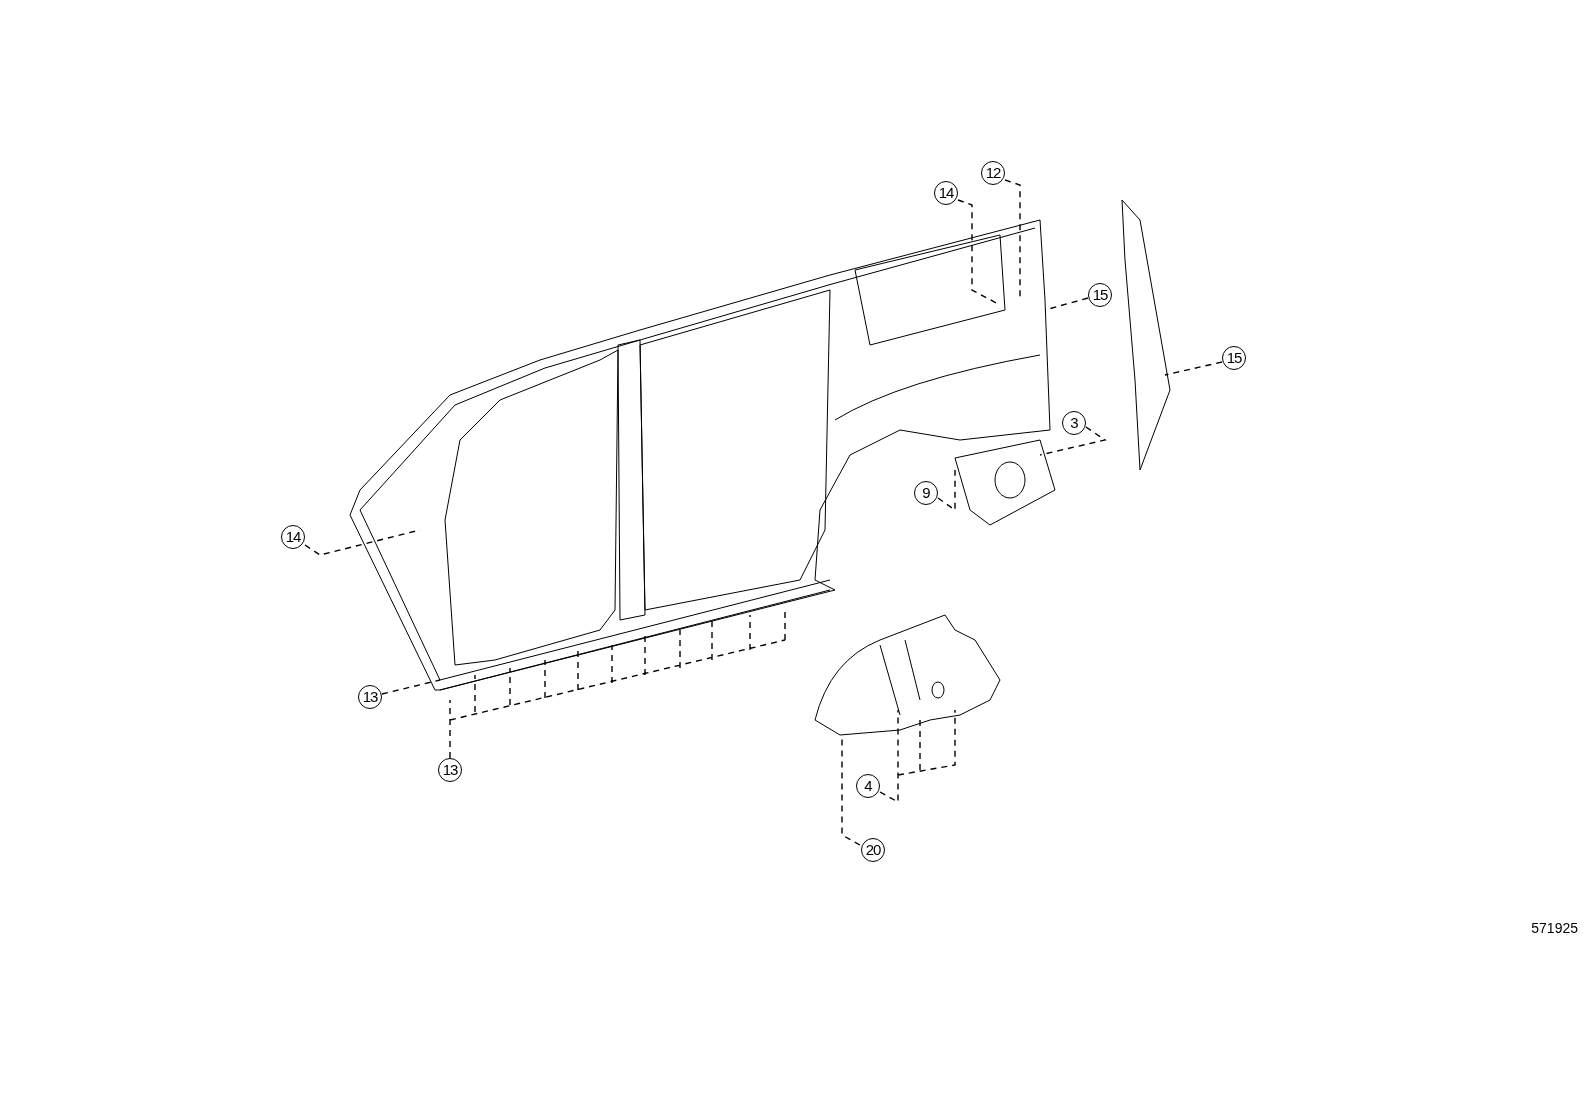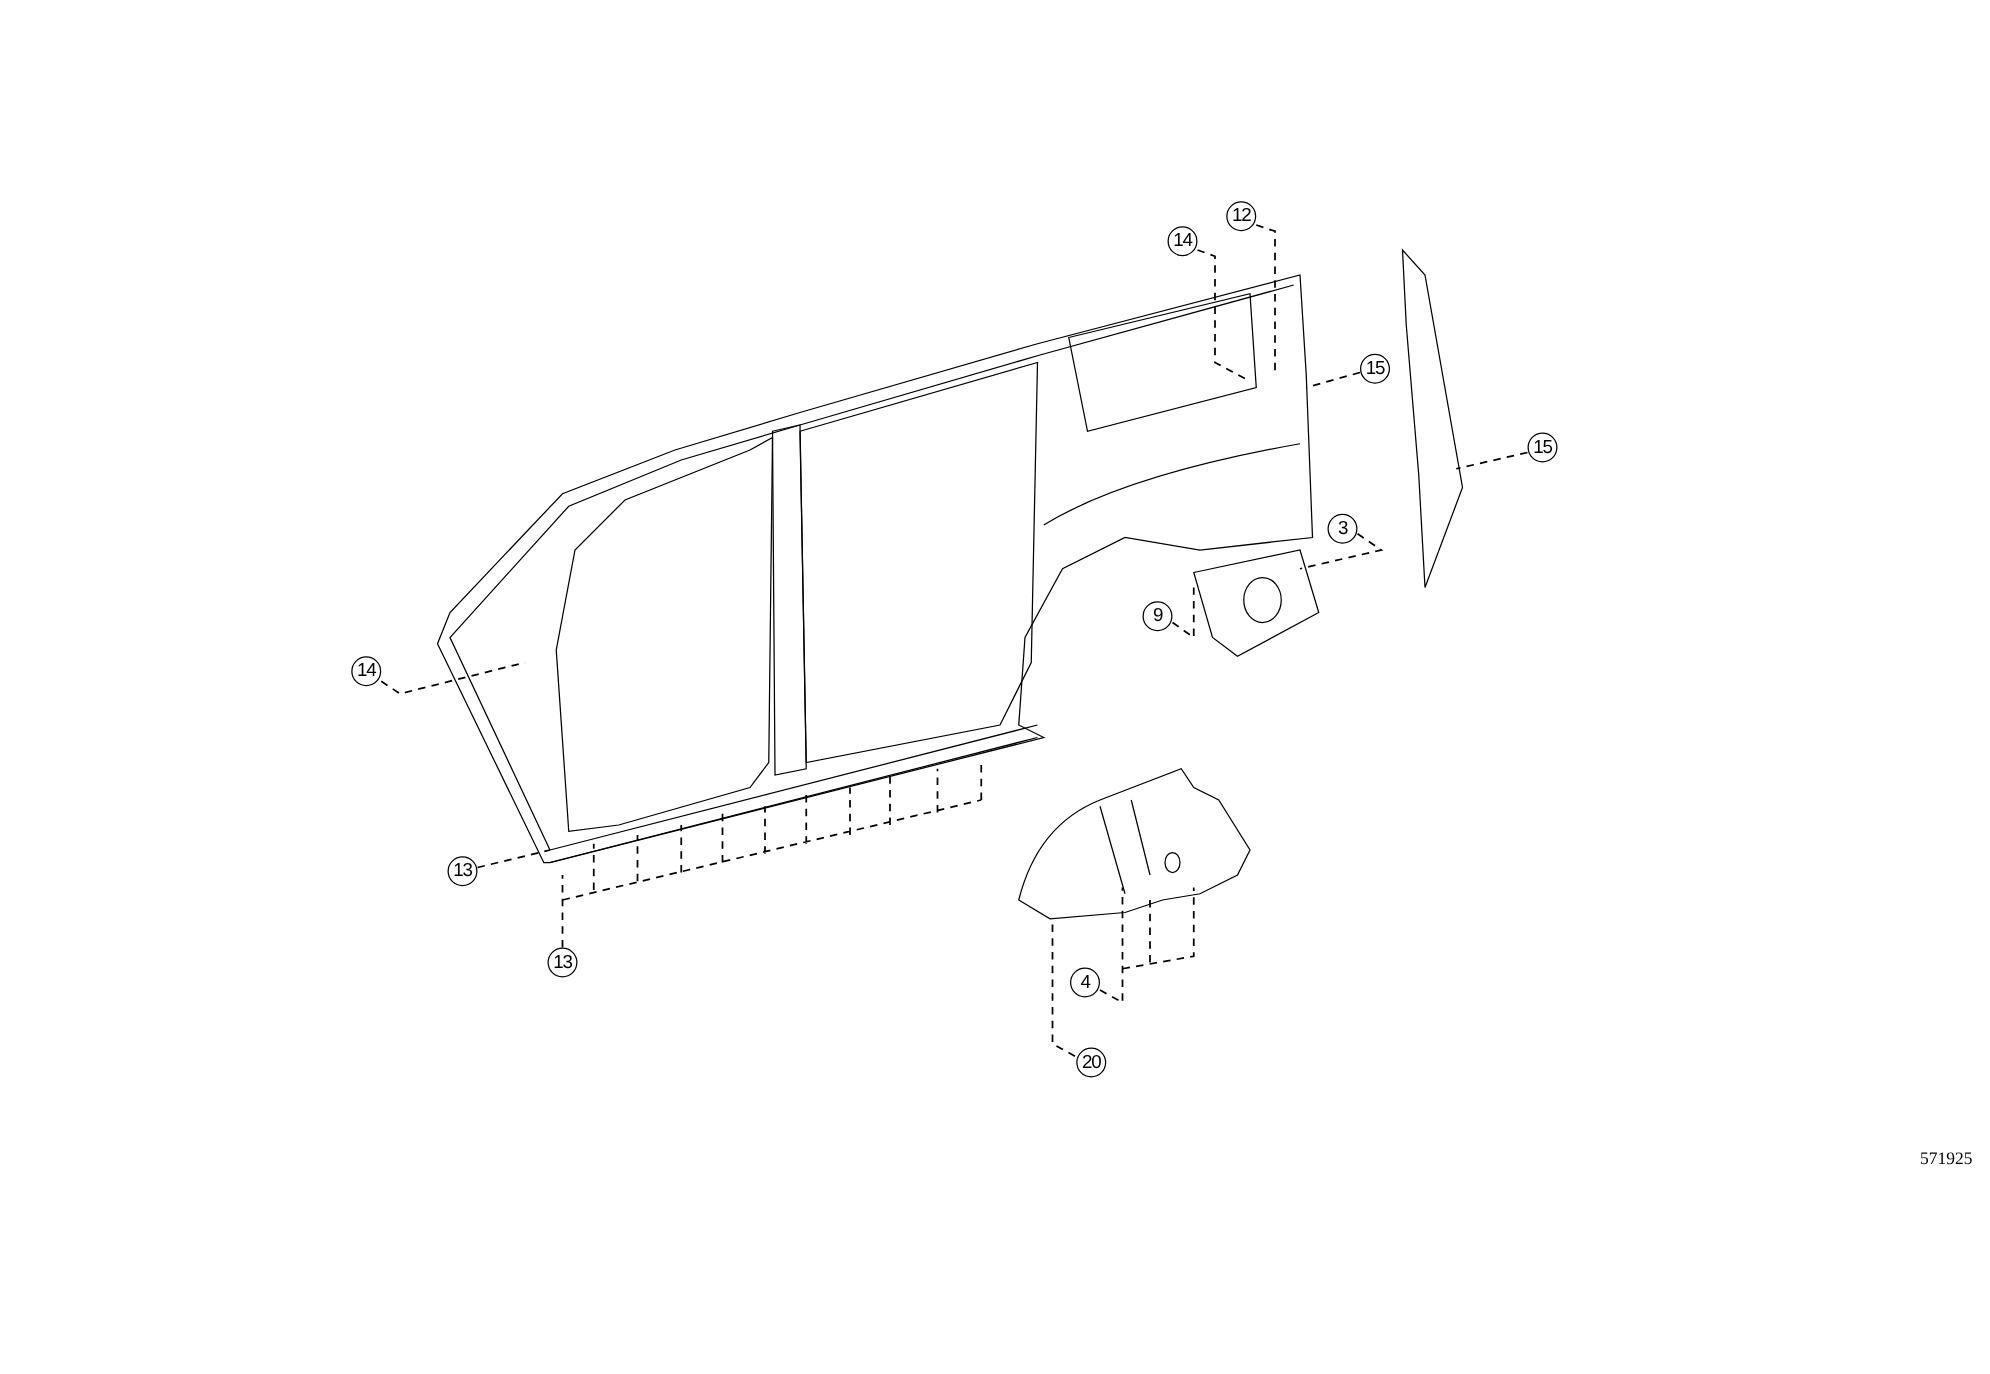--- a/index.html
+++ b/index.html
@@ -3,21 +3,21 @@
 <meta charset="utf-8">
 <style>
   html, body { margin: 0; padding: 0; background: #ffffff; }
   body { width: 1592px; height: 1099px; position: relative; overflow: hidden;
          font-family: "DejaVu Sans", sans-serif; }
   #diagram { position: absolute; left: 0; top: 0; width: 1592px; height: 950px; }
   .callout-label { position: absolute; width: 24px; height: 24px; margin-left: -12px; margin-top: -12px;
                    border: 1.5px solid #000; border-radius: 50%; box-sizing: border-box;
                    font-family: "Liberation Sans", sans-serif; font-size: 15px; line-height: 21px;
                    text-align: center; color: #000; background: #fff; cursor: pointer; letter-spacing: -1px; }
-  #figure-id { position: absolute; right: 14px; bottom: 14px; font-family: Liberation Serif, serif;
+  #figure-id { position: absolute; right: 14px; bottom: 14px; font-family: Liberation Sans, sans-serif;
                font-size: 14px; color: #000; }
 </style>
 </head>
 <body>
 
 <div id="diagram">
   <svg width="1592" height="1099" viewBox="0 0 1592 1099" fill="none" stroke="#000" stroke-width="1">
 
     <g>
       <path d="M435 690 L350 515 L360 490 L450 395 L540 360 L640 330 L830 275 L1040 220 L1045 300 L1050 430 L960 440 L900 430 L850 455 L820 510 L815 580 L835 590 L440 690 Z"></path>

